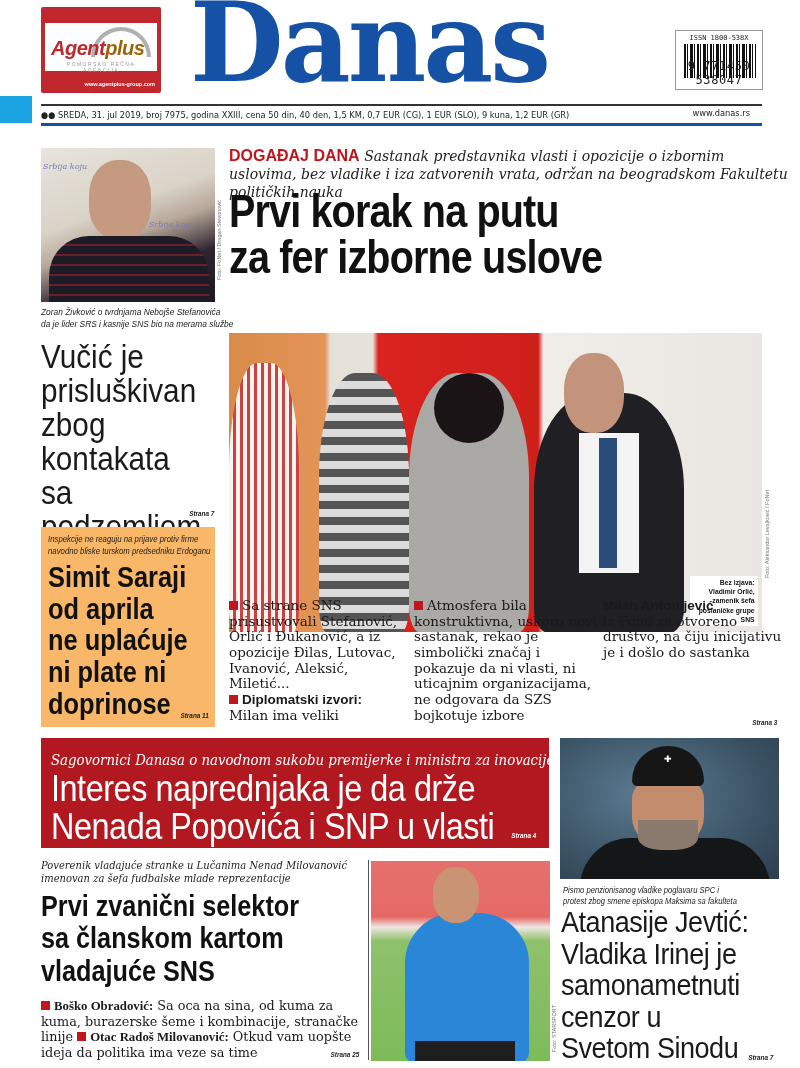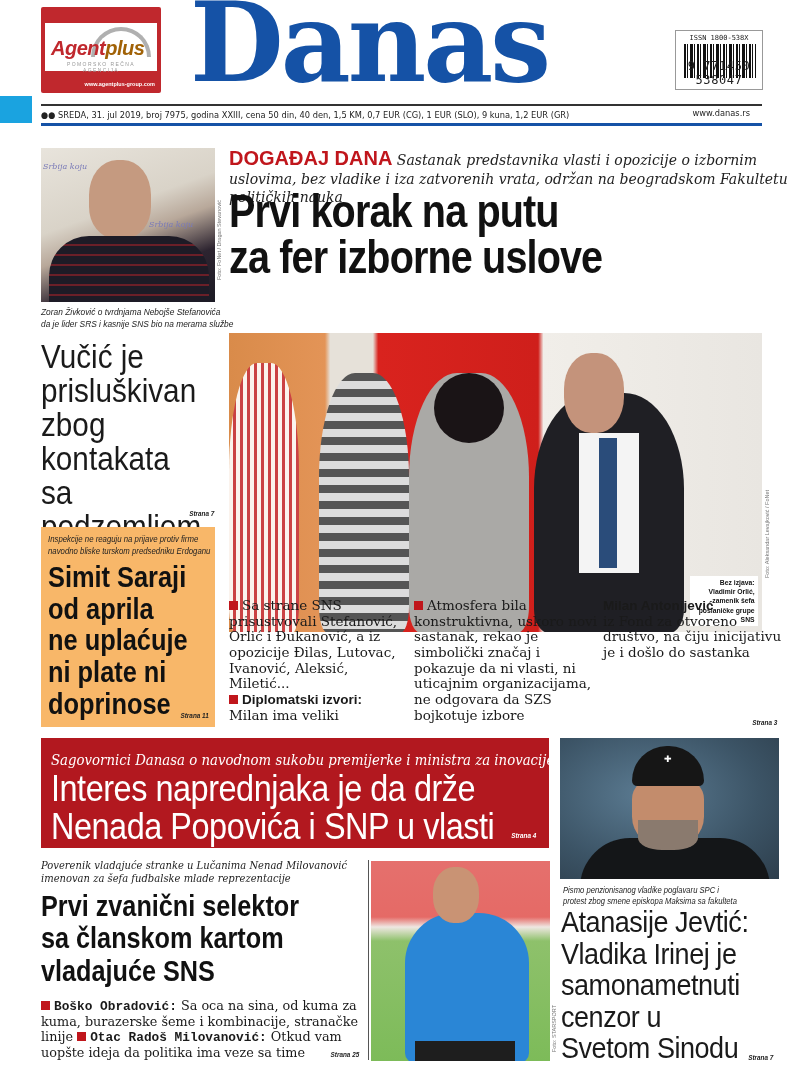--- a/index.html
+++ b/index.html
@@ -56,21 +56,21 @@
   .zdeck { left: 41px; top: 306px; width: 180px; font-family: "Liberation Sans", sans-serif; font-style: italic; font-size: 9.5px; line-height: 1.3; color: #222; transform: scaleX(0.88); transform-origin: left top; white-space: nowrap; }
   .zhead { left: 41px; top: 340px; width: 180px; font-family: "Liberation Sans Narrow", "Liberation Sans", sans-serif; font-size: 33px; line-height: 1.03; color: #1a1a1a; transform: scaleX(0.9); transform-origin: left top; }
   .strana { font-family: "Liberation Sans", sans-serif; font-style: italic; font-weight: bold; font-size: 7.5px; color: #222; transform: scaleX(0.85); }
 
   .orange { left: 41px; top: 527px; width: 174px; height: 200px; background: #f8b769; padding: 6px 7px; }
   .odeck { font-family: "Liberation Sans", sans-serif; font-style: italic; font-size: 9.5px; line-height: 1.25; color: #222; transform: scaleX(0.82); transform-origin: left top; white-space: nowrap; }
   .ohead { margin-top: 4px; font-family: "Liberation Sans", sans-serif; font-weight: bold; font-size: 29.5px; line-height: 1.08; color: #111; transform: scaleX(0.86); transform-origin: left top; white-space: nowrap; }
 
   
   .kicker { left: 229px; top: 146px; width: 560px; font-family: "DejaVu Serif", serif; font-style: italic; font-size: 14px; line-height: 1.25; color: #222; }
-  .kicker .tag { font-family: "Liberation Sans", sans-serif; font-style: normal; font-weight: bold; font-size: 20px; color: #c0161c; }
+  .kicker .tag { font-family: "Liberation Sans", sans-serif; font-style: normal; font-weight: bold; font-size: 16px; color: #c0161c; }
   .mainhead { left: 229px; top: 188px; width: 560px; font-family: "Liberation Sans", sans-serif; font-weight: bold; font-size: 46px; line-height: 1.0; color: #111; letter-spacing: -1px; transform: scaleX(0.86); transform-origin: left top; white-space: nowrap; }
 
   .col { position: absolute; top: 598px; font-family: "DejaVu Serif", serif; font-size: 13.5px; line-height: 1.16; color: #1a1a1a; }
   .col .b { font-family: "Liberation Sans", sans-serif; font-weight: bold; }
   .bul { display: inline-block; width: 9px; height: 9px; background: #c0161c; margin-right: 4px; vertical-align: 0px; }
   .col1 { left: 229px; width: 180px; }
   .col2 { left: 414px; width: 186px; }
   .col3 { left: 603px; width: 180px; }
 
   
@@ -83,21 +83,21 @@
   .at-hat { position: absolute; left: 72px; top: 8px; width: 72px; height: 40px; border-radius: 40px 40px 6px 6px; background: #161616; }
   .at-cross { position: absolute; left: 104px; top: 16px; color: #fff; font-size: 9px; }
   .at-face { position: absolute; left: 72px; top: 40px; width: 72px; height: 70px; border-radius: 30% 30% 45% 45%; background: #c38c6c; }
   .at-beard { position: absolute; left: 78px; top: 82px; width: 60px; height: 30px; border-radius: 0 0 40% 40%; background: #8a7a6e; }
   .at-robe { position: absolute; left: 20px; top: 100px; width: 190px; height: 50px; border-radius: 60px 60px 0 0; background: #141618; }
 
   
   .sdeck { left: 41px; top: 859px; width: 320px; font-family: "DejaVu Serif", serif; font-style: italic; font-size: 10.5px; line-height: 1.25; color: #222; white-space: nowrap; transform: scaleX(0.95); transform-origin: left top; }
   .shead { left: 41px; top: 890px; width: 320px; font-family: "Liberation Sans", sans-serif; font-weight: bold; font-size: 29px; line-height: 1.12; color: #111; white-space: nowrap; transform: scaleX(0.87); transform-origin: left top; }
   .sbody { left: 41px; top: 998px; width: 320px; font-family: "DejaVu Serif", serif; font-size: 12.8px; line-height: 1.18; color: #1a1a1a; }
-  .sbody .b { font-family: Liberation Mono, monospace; font-weight: bold; text-align: right; }
+  .sbody .b { font-family: Liberation Serif, serif; font-weight: bold; text-align: right; }
   .vrule { left: 368px; top: 860px; width: 1px; height: 200px; background: #555; }
 
   .photo-selektor { left: 371px; top: 861px; width: 179px; height: 200px; background: linear-gradient(180deg, #e5706d 0%, #e56a66 28%, #efe7e2 33%, #8ec16b 40%, #7dbb59 100%); }
   .se-head { position: absolute; left: 62px; top: 6px; width: 46px; height: 56px; border-radius: 45%; background: #c99374; }
   .se-shirt { position: absolute; left: 34px; top: 52px; width: 124px; height: 150px; border-radius: 50px 50px 10px 10px; background: #2a86d6; }
   .se-shorts { position: absolute; left: 44px; top: 180px; width: 100px; height: 20px; background: #1e1e1e; }
 
   .adeck { left: 563px; top: 885px; width: 220px; font-family: "Liberation Sans", sans-serif; font-style: italic; font-size: 9px; line-height: 1.25; color: #222; white-space: nowrap; transform: scaleX(0.85); transform-origin: left top; }
   .ahead { left: 561px; top: 906px; width: 225px; font-family: "Liberation Sans", sans-serif; font-size: 30px; line-height: 1.05; color: #1a1a1a; white-space: nowrap; transform: scaleX(0.9); transform-origin: left top; letter-spacing: -0.5px; }
 </style>

